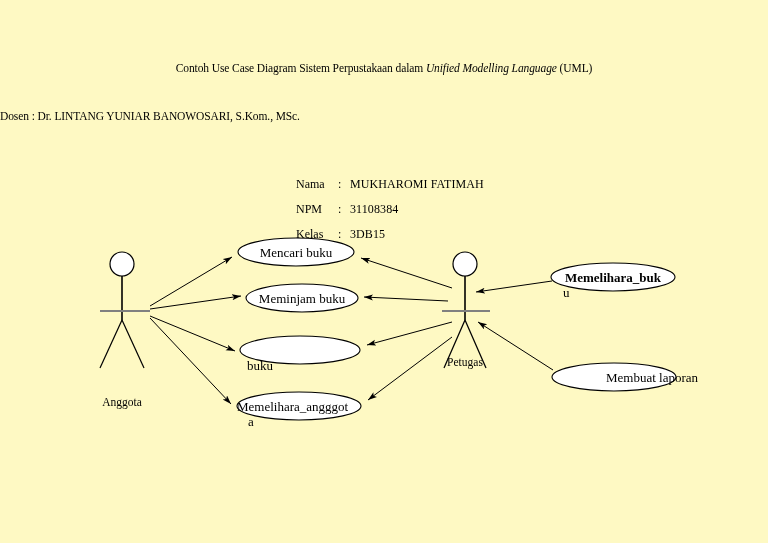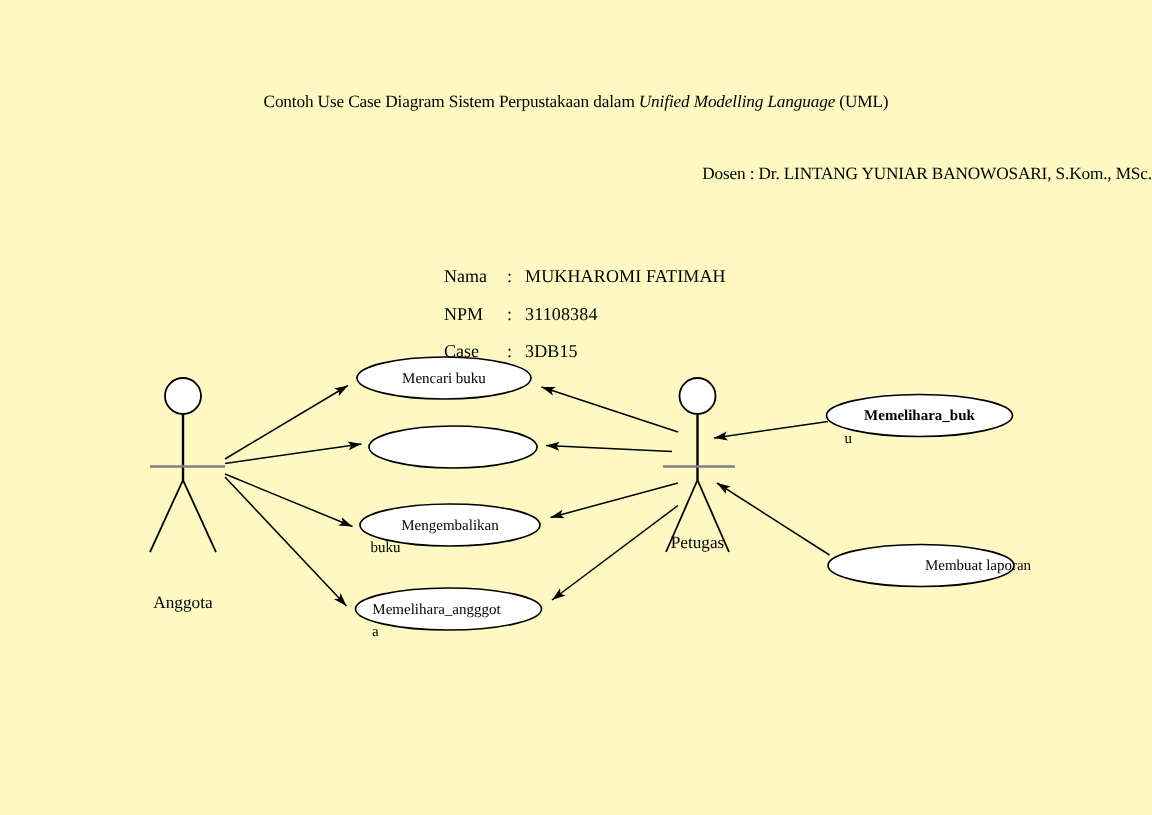--- a/index.html
+++ b/index.html
@@ -31,21 +31,21 @@
     white-space: nowrap;
   }
   .doc-title .ital {
     font-style: italic;
   }
   .lecturer-line {
     position: absolute;
     left: 0;
     top: 110px;
     width: 768px;
-    text-align: right;
+    text-align: left;
     font-size: 11.5px;
     letter-spacing: -0.1px;
     white-space: nowrap;
   }
   .student-block {
     position: absolute;
     left: 296px;
     top: 154px;
     font-size: 12px;
     margin-top: 23px;
@@ -77,21 +77,21 @@
     width: 768px;
     height: 543px;
   }
   #diagram svg {
     display: block;
   }
 
   
   .uc-label {
     position: absolute;
-    font-size: 10px;
+    font-size: 13px;
     line-height: 15px;
     text-align: center;
     white-space: pre-line;
     pointer-events: none;
   }
   .uc-label.wrap {
     text-align: left;
   }
 
   
@@ -116,21 +116,21 @@
       <span class="student-key">Nama</span>
       <span class="student-sep">:</span>
       <span class="student-val">MUKHAROMI FATIMAH</span>
     </div>
     <div class="student-row">
       <span class="student-key">NPM</span>
       <span class="student-sep">:</span>
       <span class="student-val">31108384</span>
     </div>
     <div class="student-row">
-      <span class="student-key">Case</span>
+      <span class="student-key">Kelas</span>
       <span class="student-sep">:</span>
       <span class="student-val">3DB15</span>
     </div>
   </div>
 
   <div id="diagram">
     <svg width="768" height="543" viewBox="0 0 768 543" xmlns="http://www.w3.org/2000/svg">
       <defs>
         <marker id="arrow" markerWidth="10" markerHeight="10" refX="9" refY="3.2" orient="auto" markerUnits="strokeWidth">
           <path d="M0,0.2 L9,3.2 L0,6.2 L2.1,3.2 z" fill="#000000"></path>
@@ -178,22 +178,22 @@
         <ellipse cx="300" cy="350" rx="60" ry="14"></ellipse>
         <ellipse cx="299" cy="406" rx="62" ry="14"></ellipse>
         <ellipse cx="613" cy="277" rx="62" ry="14"></ellipse>
         <ellipse cx="614" cy="377" rx="62" ry="14"></ellipse>
       </g>
     </svg>
   </div>
 
   <div class="uc-label" style="left:238px; top:245px; width:116px;">Mencari buku</div>
 
-
-  <div class="uc-label" style="left:240px; top:343px; width:120px;">Mengembalikan</div>
+  <div class="uc-label" style="left:246px; top:291px; width:112px;">Meminjam buku</div>
+
   <div class="uc-label wrap" style="left:247px; top:358px; width:80px;">buku</div>
 
   <div class="uc-label" style="left:237px; top:399px; width:108px;">Memelihara_angggot</div>
   <div class="uc-label wrap" style="left:248px; top:414px; width:80px;">a</div>
 
   <div class="uc-label" style="left:551px; top:270px; width:124px;font-weight:bold;">Memelihara_buk</div>
   <div class="uc-label wrap" style="left:563px; top:285px; width:80px;">u</div>
 
   <div class="uc-label" style="left:552px; top:370px; width:104px;padding-left:48px;">Membuat laporan</div>
 

